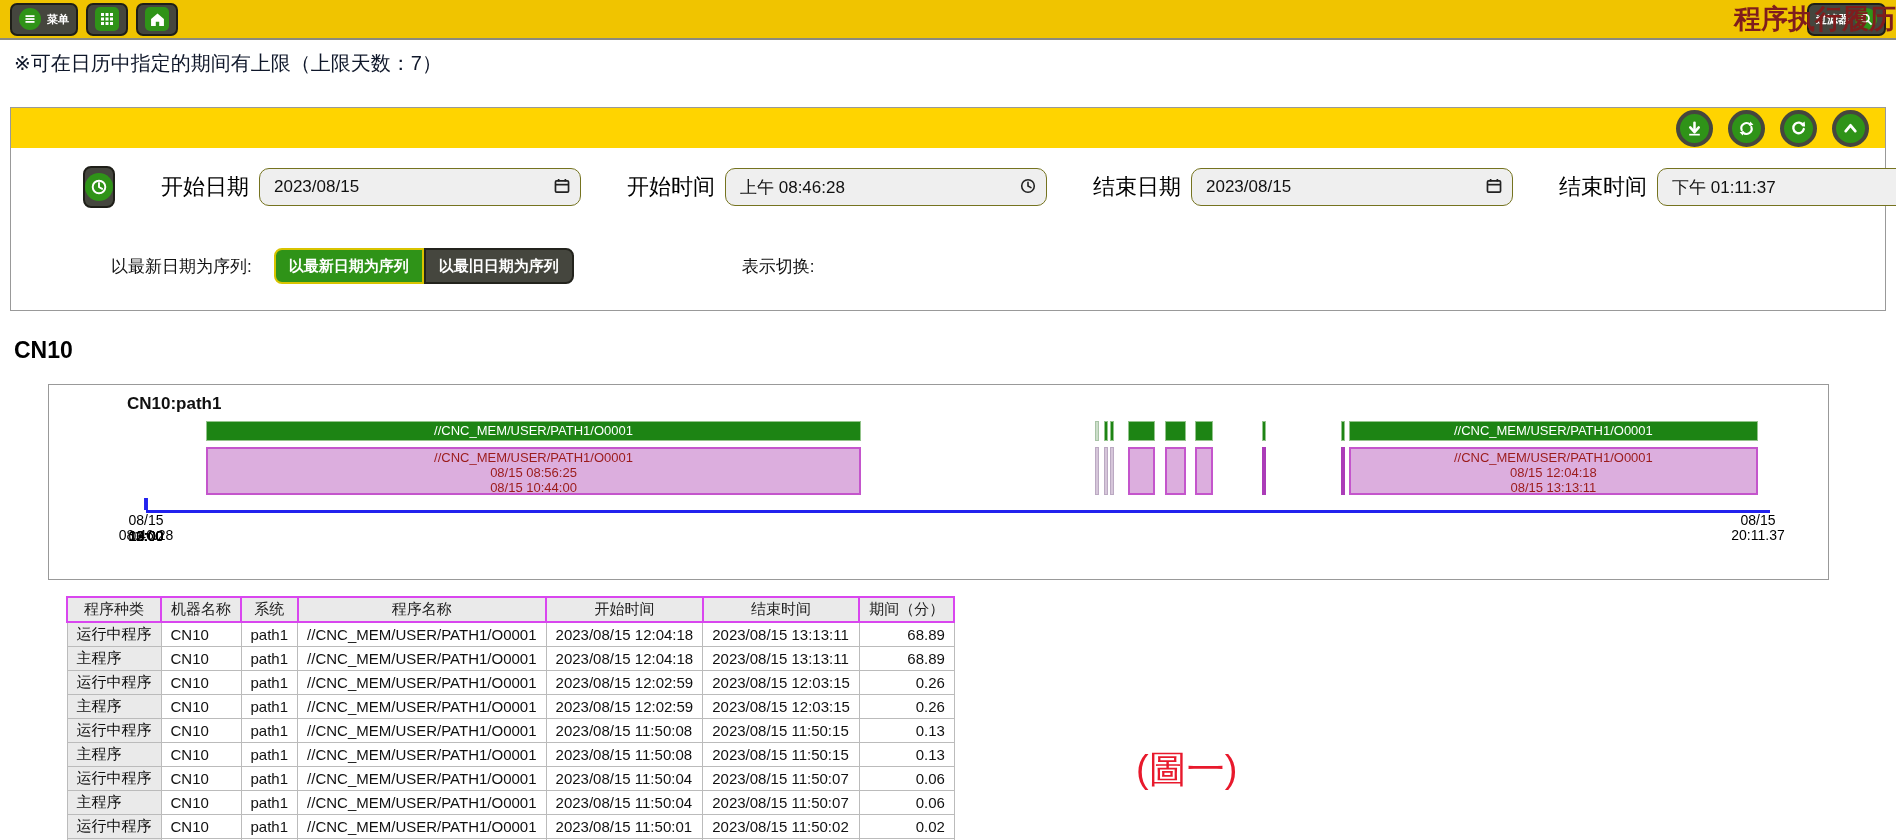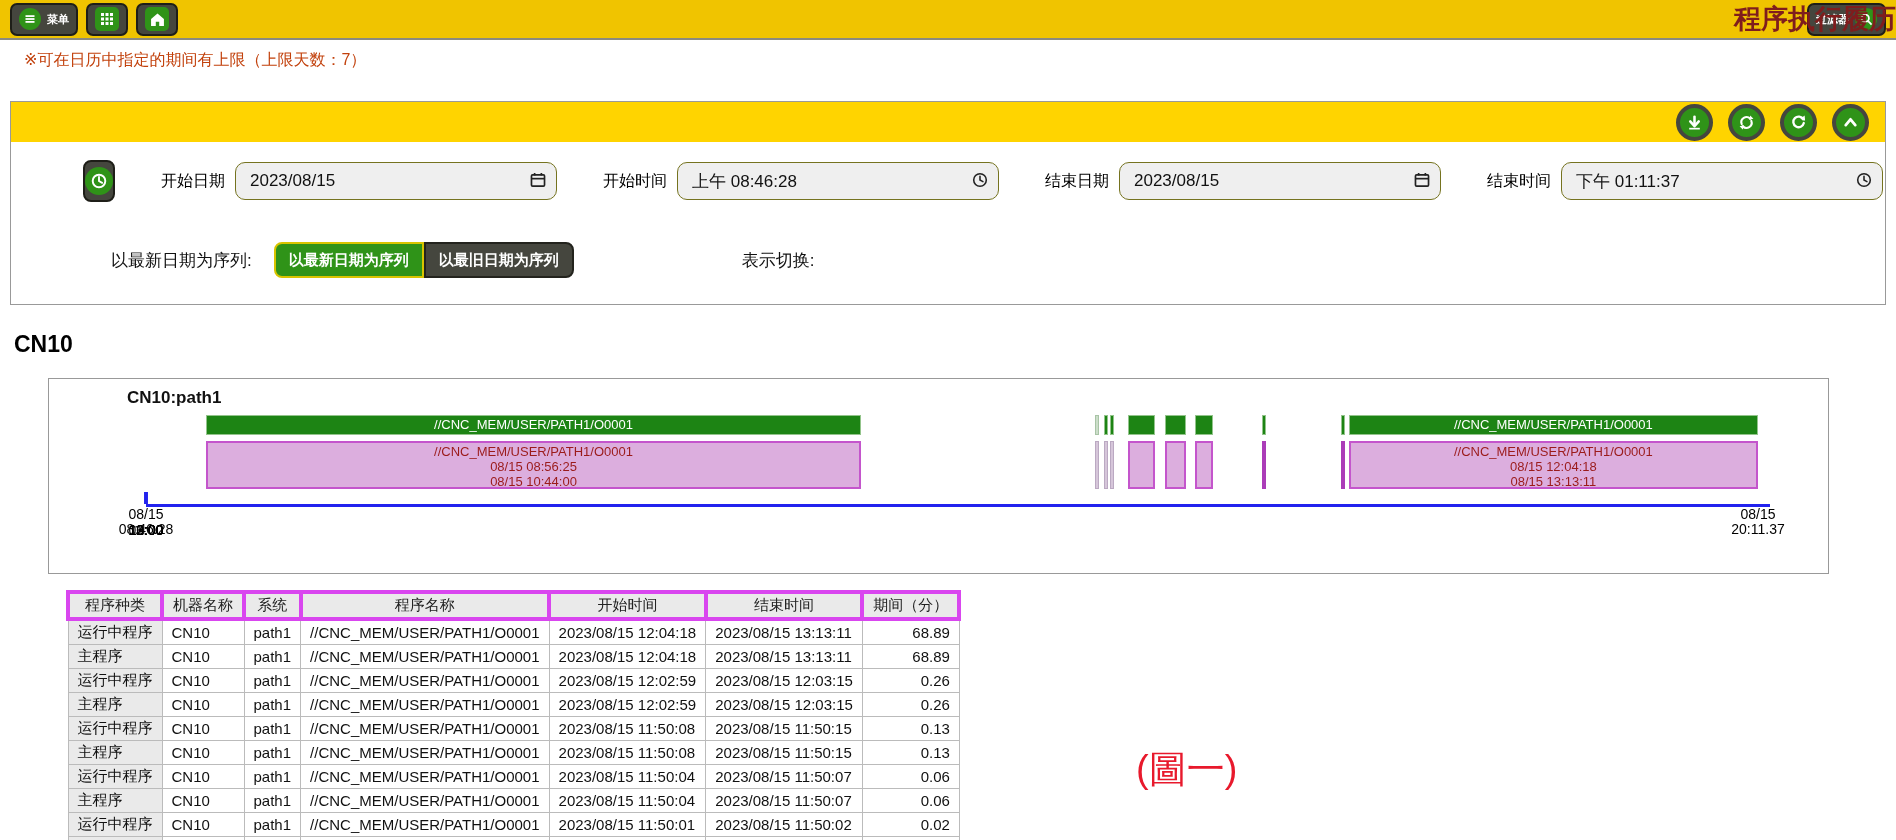--- a/index.html
+++ b/index.html
@@ -14,36 +14,36 @@
     display: inline-flex; align-items: center; justify-content: center; gap: 6px; padding: 0 7px; cursor: pointer; }
   .green-disc { width: 22px; height: 22px; border-radius: 50%; background: #2f9318;
     display: inline-flex; align-items: center; justify-content: center; flex: 0 0 auto; }
   .green-sq { width: 24px; height: 24px; border-radius: 5px; background: #2f9318;
     display: inline-flex; align-items: center; justify-content: center; flex: 0 0 auto; }
   .page-title { position: absolute; left: 0; right: 0; text-align: right;
     font-size: 27px; font-weight: bold; color: #7f1d1d; pointer-events: none; }
   .top-right { margin-left: auto; justify-content: space-between; }
 
   
-  .note { padding: 10px 14px 8px 24px; font-size: 16px; color: #c2410c; }
+  .note { padding: 10px 14px 8px 14px; font-size: 20px; color: #0f172a; }
 
   
   .filter-panel { margin: 22px 10px 0 10px; border: 1px solid #999; background: #fff; }
   .panel-yellow { height: 40px; background: #ffd400; display: flex; align-items: center;
     justify-content: flex-end; gap: 15px; padding-right: 16px; }
   .round-btn { width: 37px; height: 37px; border-radius: 50%; background: #2f9318;
     border: 4px solid #45463e; display: inline-flex; align-items: center; justify-content: center;
     cursor: pointer; padding: 0; }
   .filter-body { padding: 18px 16px 26px 16px; }
   .filter-row1 { display: flex; align-items: center; }
   .history-btn { width: 42px; height: 42px; margin-left: 56px; background: #45463e;
     border: 2px solid #1e1e18; border-radius: 8px; display: inline-flex;
     align-items: center; justify-content: center; cursor: pointer; }
   .history-btn .green-disc { width: 28px; height: 28px; }
-  .fld-label { font-size: 16px; color: #000; margin: 0 10px 0 46px; white-space: nowrap; }
+  .fld-label { font-size: 22px; color: #000; margin: 0 10px 0 46px; white-space: nowrap; }
   .fld-wrap { position: relative; display: inline-block; }
   .fld { width: 322px; height: 38px; background: #efefef; border: 1px solid #75731f;
     border-radius: 10px; font-size: 17px; color: #111; padding: 0 34px 0 14px;
     font-family: "Liberation Sans", sans-serif; }
   .fld-icon { position: absolute; right: 10px; top: 9px; pointer-events: none; }
   .filter-row2 { display: flex; align-items: center; margin-top: 40px; }
   .row2-label { font-size: 17px; margin-left: 84px; white-space: nowrap; }
   .btn-group { display: inline-flex; margin-left: 22px; }
   .seg-btn { height: 36px; padding: 0 13px; font-size: 15px; font-weight: bold; color: #fff;
     cursor: pointer; white-space: nowrap; }
@@ -75,21 +75,21 @@
   .axis-line { position: absolute; left: 0; right: -12px; top: 125px; height: 3px; background: #2222ee; }
   .tickmark { position: absolute; top: 113px; width: 3px; height: 12px; background: #2222ee;
     transform: translateX(-50%); }
   .ticklabel { position: absolute; top: 143px; transform: translateX(-50%);
     font-size: 14px; color: #000; white-space: nowrap; }
   .endlabel { position: absolute; top: 128px; transform: translateX(-50%); text-align: center;
     font-size: 14px; line-height: 15px; color: #000; white-space: nowrap; }
 
   
   .prog-table { margin: 16px 0 0 66px; border-collapse: collapse; font-size: 15px; }
-  .prog-table th { background: #eaeaea; border: 4px solid #d946ef; font-weight: normal;
+  .prog-table th { background: #eaeaea; border: 2px solid #d946ef; font-weight: normal;
     padding: 2px 9px; color: #222; white-space: nowrap; }
   .prog-table td { border: 1px solid #bbb; padding: 2px 9px; white-space: nowrap; }
   .prog-table td.c0 { background: #eaeaea; }
   .prog-table td.c6 { text-align: right; }
 
   
   .fig-note { position: absolute; left: 1136px; top: 744px; color: #e8192c; font-size: 38px; }
 
   svg { display: block; }
 </style>

